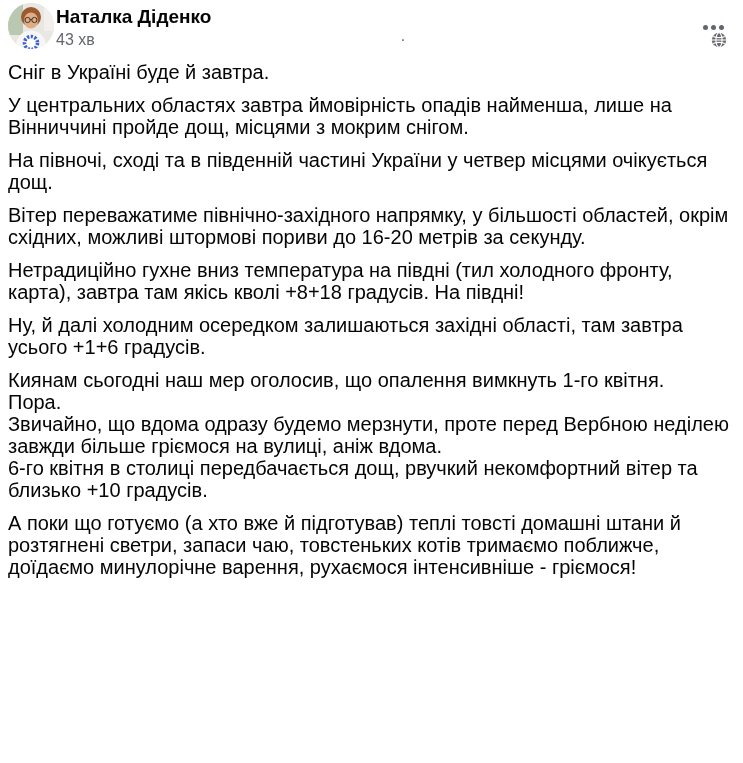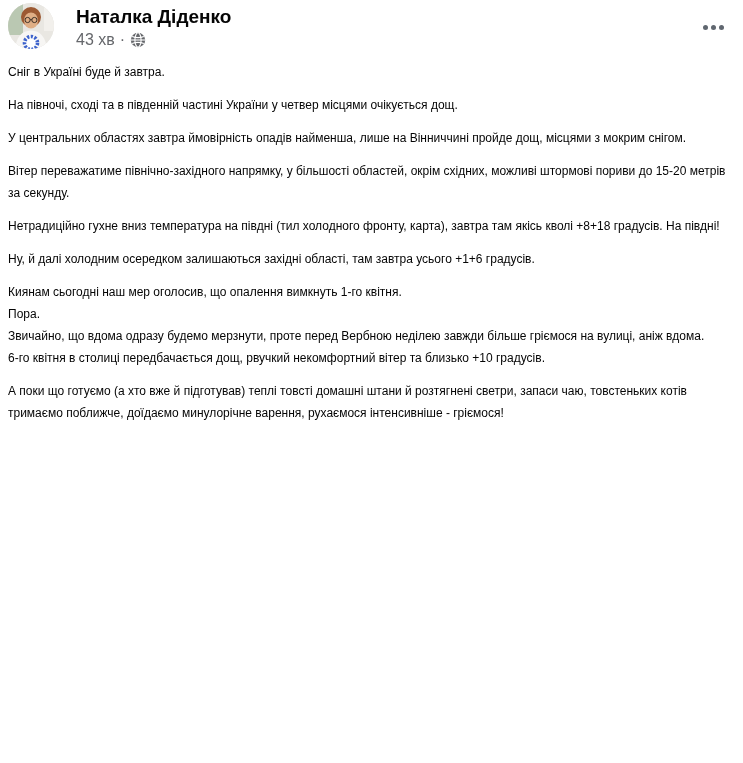--- a/index.html
+++ b/index.html
@@ -16,21 +16,21 @@
     position: relative;
     width: 743px;
     height: 763px;
     overflow: hidden;
     background: #ffffff;
   }
   
   .header {
     position: relative;
     height: 55px;
-    padding: 3px 16px 0 20px;
+    padding: 3px 16px 0 0;
     box-sizing: border-box;
   }
   .avatar {
     position: absolute;
     left: 8px;
     top: 3px;
     width: 46px;
     height: 46px;
     border-radius: 50%;
     overflow: hidden;
@@ -51,20 +51,21 @@
     display: inline-block;
   }
   .subline {
     display: flex;
     align-items: center;
     gap: 5px;
     margin-top: 1px;
     font-size: 16px;
     line-height: 20px;
     color: #65676B;
+    justify-content: space-between;
   }
   .timestamp { cursor: pointer; }
   .sep { color: #65676B; }
   .globe { display: inline-block; width: 16px; height: 16px; }
   .globe svg { display: block; }
   .more-btn {
     position: absolute;
     right: 15px;
     top: 17px;
     display: flex;
@@ -80,21 +81,21 @@
     border-radius: 50%;
     background: #606770;
   }
   
   .content {
     padding: 0 8px;
     margin-top: 6px;
   }
   .content p {
     margin: 11px 0 0 0;
-    font-size: 12px;
+    font-size: 20px;
     line-height: 22px;
     color: #050505;
     white-space: pre-wrap;
     word-wrap: break-word;
   }
   .content p:first-child { margin-top: 0; }
 </style>
 </head>
 <body>
 
@@ -141,23 +142,23 @@
 
     <div class="more-btn">
       <span class="dot"></span>
       <span class="dot"></span>
       <span class="dot"></span>
     </div>
   </div>
 
   <div class="content">
     <p>Сніг в Україні буде й завтра.</p>
+    <p>У центральних областях завтра ймовірність опадів найменша, лише на Вінниччині пройде дощ, місцями з мокрим снігом.</p>
     <p>На півночі, сході та в південній частині України у четвер місцями очікується дощ.</p>
-    <p>У центральних областях завтра ймовірність опадів найменша, лише на Вінниччині пройде дощ, місцями з мокрим снігом.</p>
-    <p>Вітер переважатиме північно-західного напрямку, у більшості областей, окрім східних, можливі штормові пориви до 15-20 метрів за секунду.</p>
+    <p>Вітер переважатиме північно-західного напрямку, у більшості областей, окрім східних, можливі штормові пориви до 16-20 метрів за секунду.</p>
     <p>Нетрадиційно гухне вниз температура на півдні (тил холодного фронту, карта), завтра там якісь кволі +8+18 градусів. На півдні!</p>
     <p>Ну, й далі холодним осередком залишаються західні області, там завтра усього +1+6 градусів.</p>
     <p>Киянам сьогодні наш мер оголосив, що опалення вимкнуть 1-го квітня.
 Пора.
 Звичайно, що вдома одразу будемо мерзнути, проте перед Вербною неділею завжди більше гріємося на вулиці, аніж вдома.
 6-го квітня в столиці передбачається дощ, рвучкий некомфортний вітер та близько +10 градусів.</p>
     <p>А поки що готуємо (а хто вже й підготував) теплі товсті домашні штани й розтягнені светри, запаси чаю, товстеньких котів тримаємо поближче, доїдаємо минулорічне варення, рухаємося інтенсивніше - гріємося!</p>
   </div>
 
 </div>

